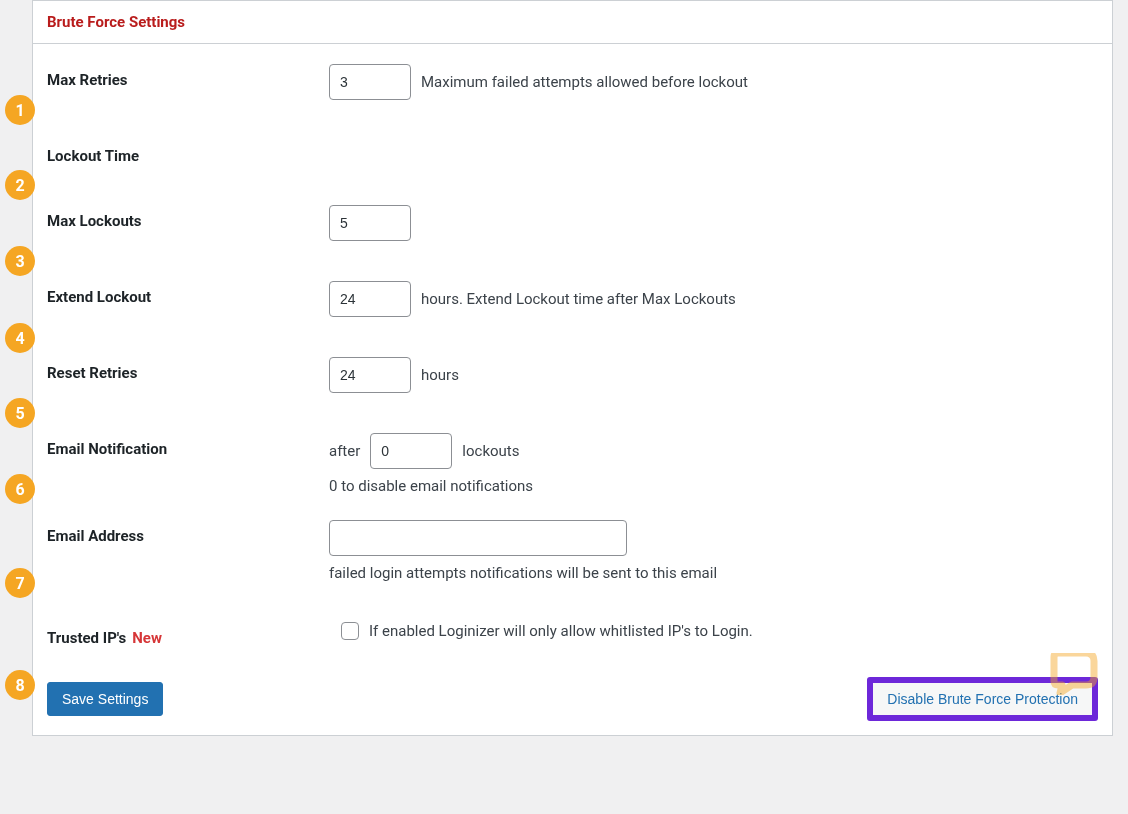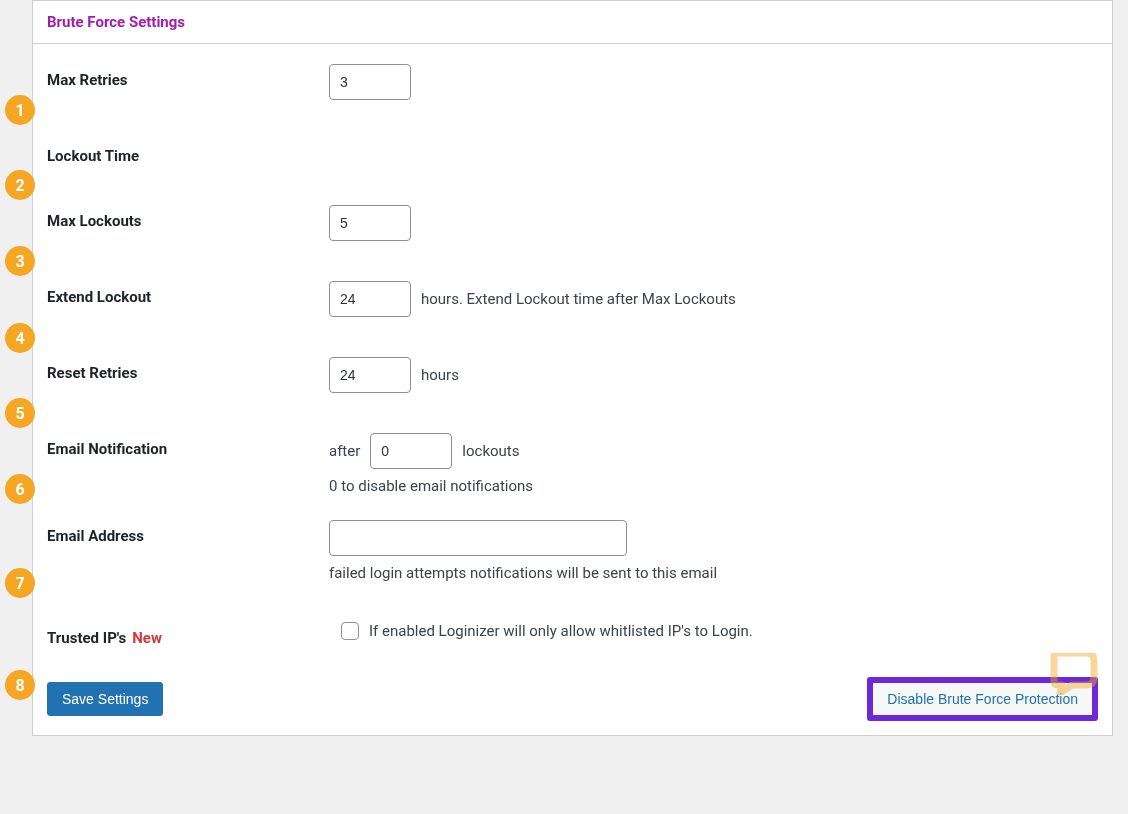--- a/index.html
+++ b/index.html
@@ -21,21 +21,21 @@
       margin: 0 15px 0 32px;
       position: relative;
     }
     .panel-header {
       border-bottom: 1px solid #ccd0d4;
       padding: 12px 14px;
     }
     .panel-title {
       font-size: 15px;
       font-weight: 700;
-      color: #a21caf;
+      color: #b91c1c;
     }
     .panel-body {
       padding: 20px 14px 14px 14px;
     }
     .form-row {
       display: flex;
       align-items: flex-start;
       margin-bottom: 50px;
       position: relative;
     }
@@ -195,20 +195,21 @@
   </div>
   <div class="panel-body">
 
     <div class="form-row" style="margin-bottom:40px">
       <div class="label-col">
         <span class="row-label">Max Retries</span>
       </div>
       <div class="field-col">
         <div class="field-line">
           <input type="text" class="num-input" value="3" style="">
+          <span class="help-text">Maximum failed attempts allowed before lockout</span>
         </div>
       </div>
     </div>
 
     <div class="form-row" style="margin-bottom:40px">
       <div class="label-col">
         <span class="row-label">Lockout Time</span>
       </div>
     </div>
 

